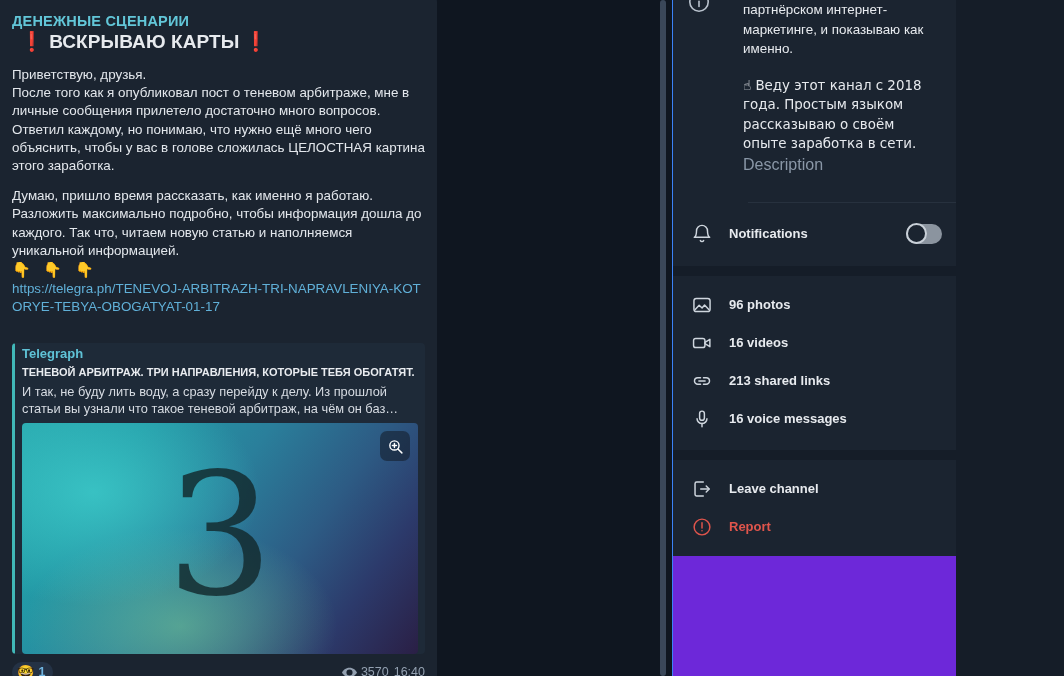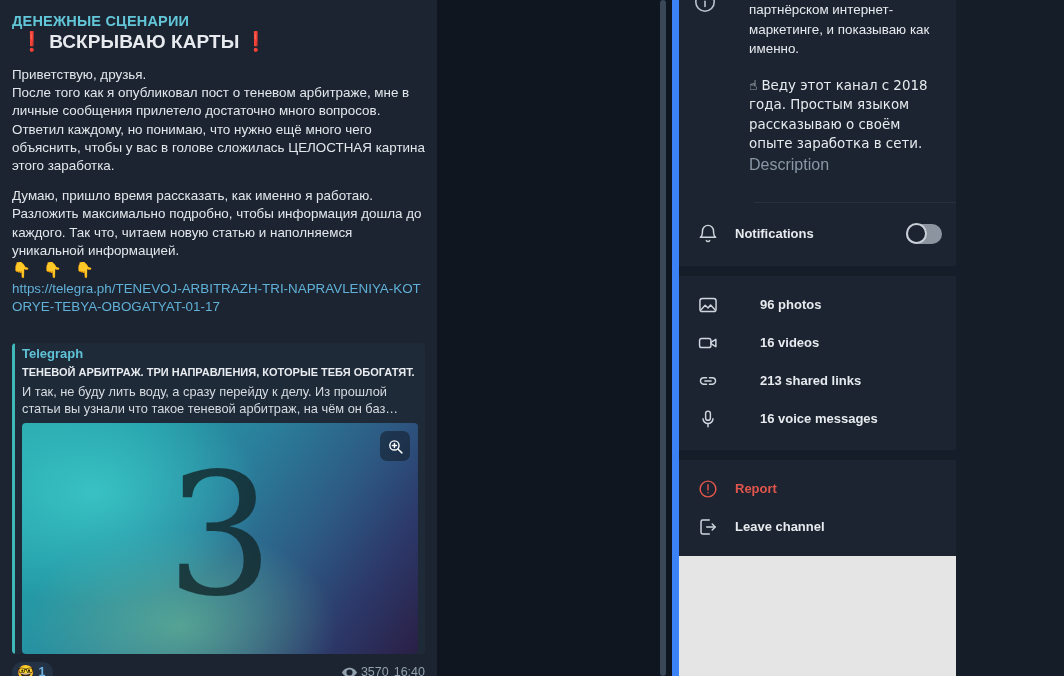--- a/index.html
+++ b/index.html
@@ -174,22 +174,22 @@
     position: absolute;
     top: 0; left: 0;
     width: 6px; height: 676px;
     background: #3a4759;
     border-radius: 3px;
   }
 
   
   .sidebar {
     width: 284px; height: 676px;
-    background: #e5e5e5;
-    border-left: 7px solid #3b82f6;
+    background: #6d28d9;
+    border-left: 1px solid #3b82f6;
     position: relative;
     overflow: hidden;
   }
   .sb-section { background: #1b2430; }
   .sb-gap { height: 10px; background: #151d28; }
 
   .about-row {
     display: flex;
     padding: 0 18px 0 18px;
   }
@@ -251,21 +251,21 @@
   .toggle .knob {
     position: absolute;
     left: 0; top: -1px;
     width: 21px; height: 21px;
     border-radius: 50%;
     background: #1b2430;
     border: 2.5px solid #c9d0d8;
   }
 
   .media-list { padding: 10px 0 12px 0; }
-  .media-list .sb-row { height: 38px; gap: 25px; }
+  .media-list .sb-row { height: 38px; }
   .actions-list { padding: 10px 0 10px 0; }
 
   svg { display: block; }
 </style>
 </head>
 <body>
 
 <div id="app">
 
   <div class="chat-col">
@@ -415,37 +415,37 @@
       </div>
 
     </div>
 
     <div class="sb-gap"></div>
 
     <div class="sb-section actions-list">
 
       <div class="sb-row">
         <div class="ic">
+          <svg width="22" height="22" viewBox="0 0 24 24" fill="none" stroke="#cfd6de" stroke-width="1.6" stroke-linecap="round" stroke-linejoin="round">
+            <path d="M13.4 4.4H6.2a1.8 1.8 0 0 0-1.8 1.8v11.6a1.8 1.8 0 0 0 1.8 1.8h7.2"></path>
+            <line x1="10.6" y1="12" x2="19.6" y2="12"></line>
+            <path d="M16.6 8.8l3.2 3.2-3.2 3.2"></path>
+          </svg>
+        </div>
+        <div class="lbl">Leave channel</div>
+      </div>
+
+      <div class="sb-row">
+        <div class="ic">
           <svg width="22" height="22" viewBox="0 0 24 24" fill="none" stroke="#e0554c" stroke-width="1.6" stroke-linecap="round">
             <circle cx="12" cy="12" r="8.6"></circle>
             <line x1="12" y1="7.4" x2="12" y2="13"></line>
             <line x1="12" y1="16.2" x2="12" y2="16.2"></line>
           </svg>
         </div>
         <div class="lbl danger">Report</div>
       </div>
 
-      <div class="sb-row">
-        <div class="ic">
-          <svg width="22" height="22" viewBox="0 0 24 24" fill="none" stroke="#cfd6de" stroke-width="1.6" stroke-linecap="round" stroke-linejoin="round">
-            <path d="M13.4 4.4H6.2a1.8 1.8 0 0 0-1.8 1.8v11.6a1.8 1.8 0 0 0 1.8 1.8h7.2"></path>
-            <line x1="10.6" y1="12" x2="19.6" y2="12"></line>
-            <path d="M16.6 8.8l3.2 3.2-3.2 3.2"></path>
-          </svg>
-        </div>
-        <div class="lbl">Leave channel</div>
-      </div>
-
     </div>
 
   </div>
 
 </div>
 
 </body></html>

